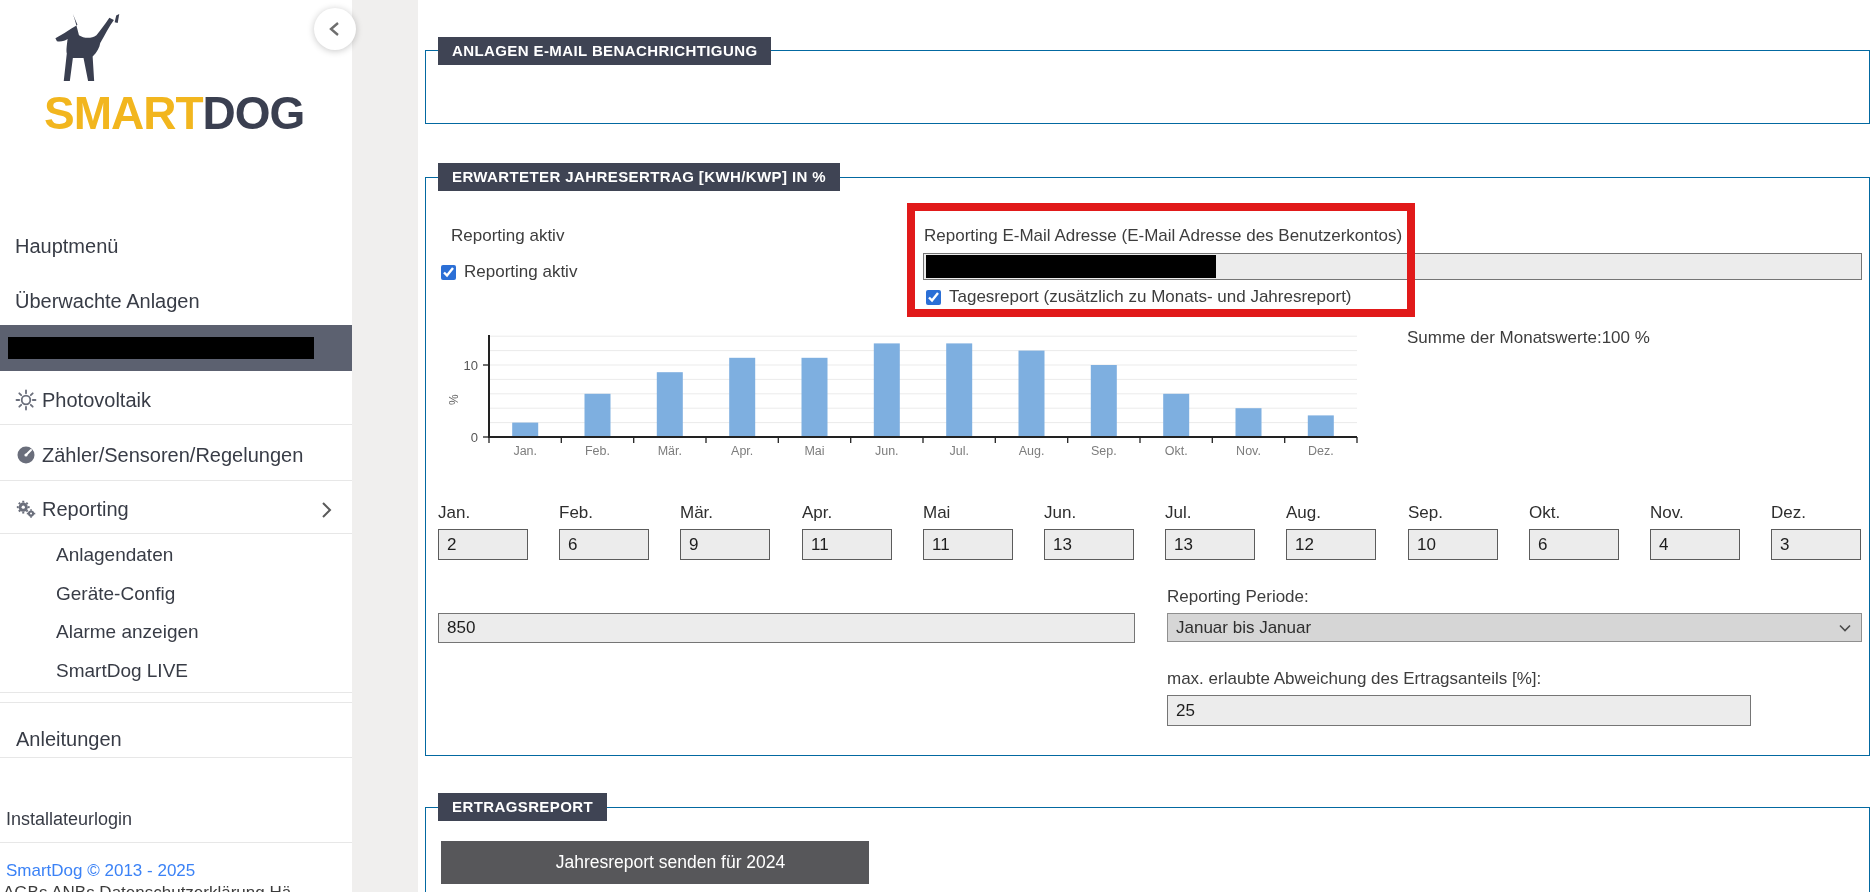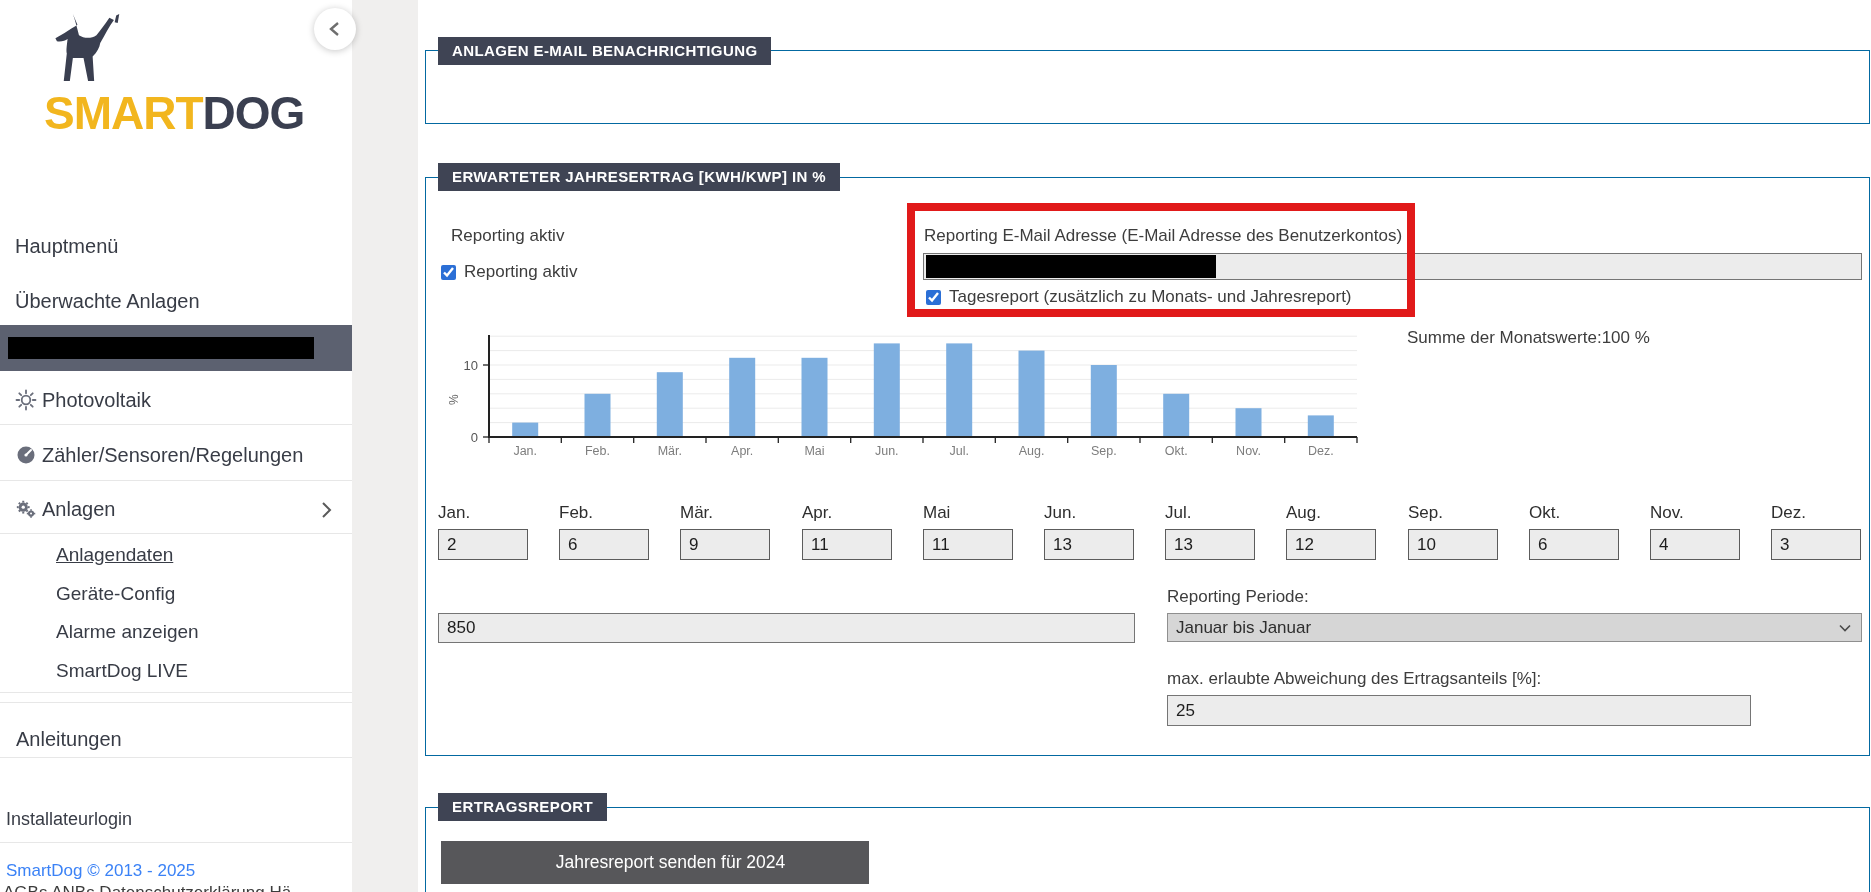--- a/index.html
+++ b/index.html
@@ -124,29 +124,29 @@
           <g stroke="#6a6e7b" stroke-width="1.8">
             <line x1="17.5" y1="12.4" x2="17.5" y2="14"></line>
               <line x1="17.5" y1="20" x2="17.5" y2="21.6"></line>
             <line x1="12.9" y1="17" x2="14.5" y2="17"></line>
               <line x1="20.5" y1="17" x2="22.1" y2="17"></line>
           </g>
         </g>
         <circle cx="9" cy="10" r="1.8" fill="#fff"></circle>
         <circle cx="17.5" cy="17" r="1.1" fill="#fff"></circle>
       </svg>
-      <span class="txtl" style="margin-left:42px;">Anlagen</span>
+      <span class="txtl" style="margin-left:42px;">Reporting</span>
       <svg class="abs" style="left:320px;top:4px;" width="12" height="18" viewBox="0 0 12 18">
         <polyline points="3,2 10,9 3,16" fill="none" stroke="#5a5a5a" stroke-width="2"></polyline>
       </svg>
     </div>
     <div class="sep" style="top:533px;"></div>
 
     <div id="submenu-container">
-        <div class="subitem" style="top: 544px; text-decoration: underline;">Anlagendaten</div>
+        <div class="subitem" style="top: 544px;">Anlagendaten</div>
         <div class="subitem" style="top: 583px;">Geräte-Config</div>
         <div class="subitem" style="top: 621px;">Alarme anzeigen</div>
         <div class="subitem" style="top: 660px;">SmartDog LIVE</div>
       </div>
 
     <div class="sep" style="top:692px;"></div>
     <div class="sep" style="top:702px;"></div>
 
     <div class="side-row" style="top:727px;height:24px;">
       <span class="txtl" style="margin-left:16px;">Anleitungen</span>

